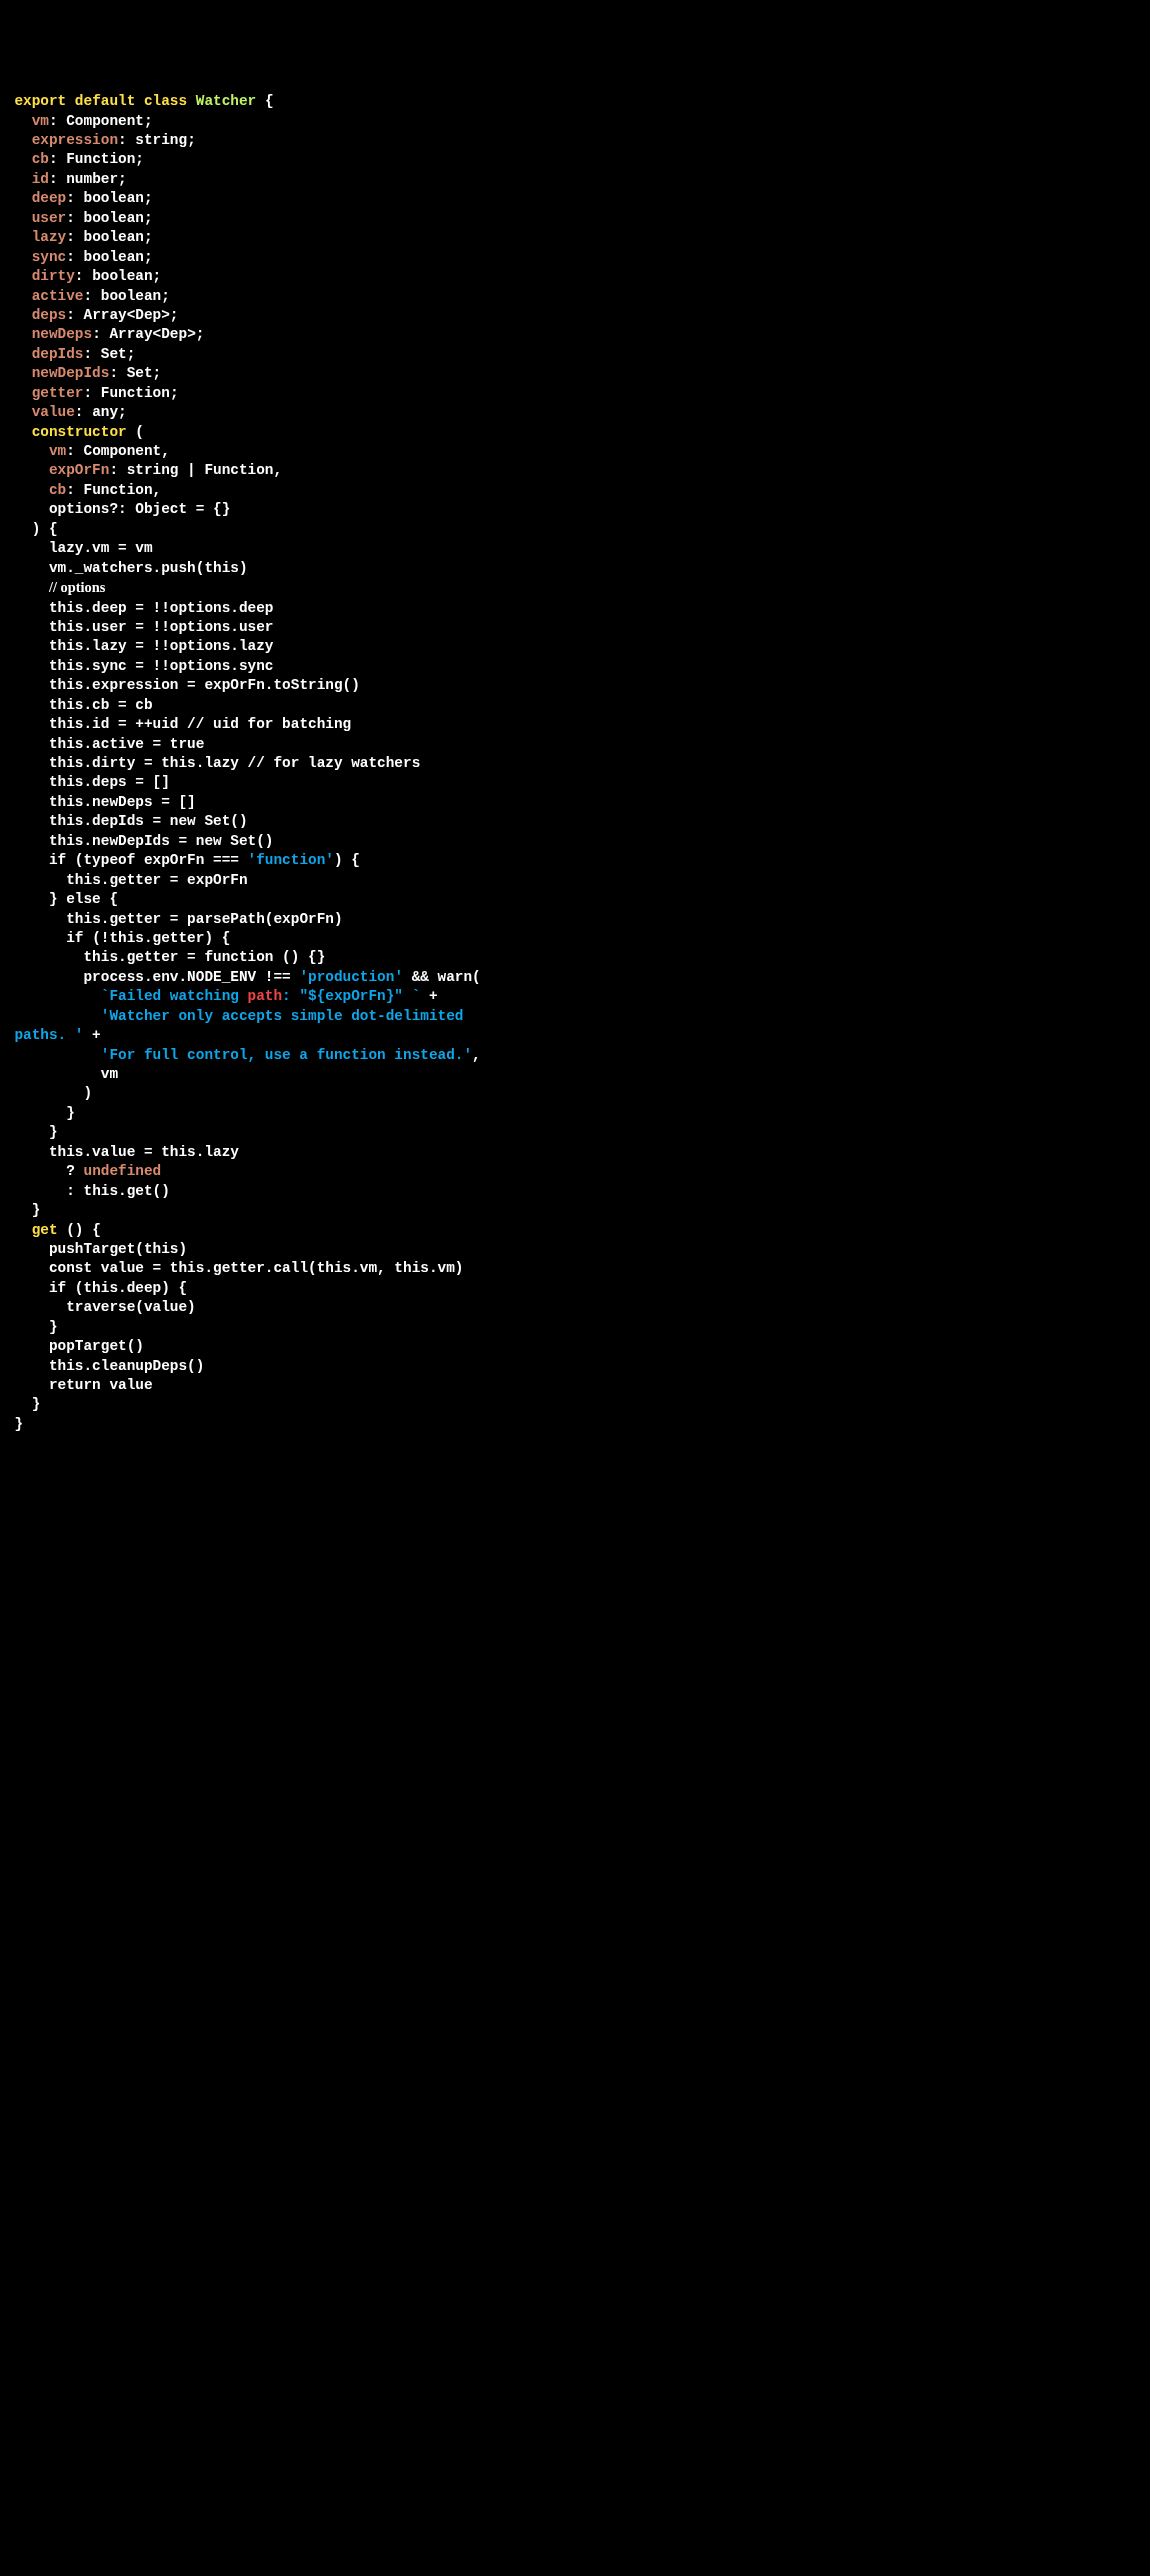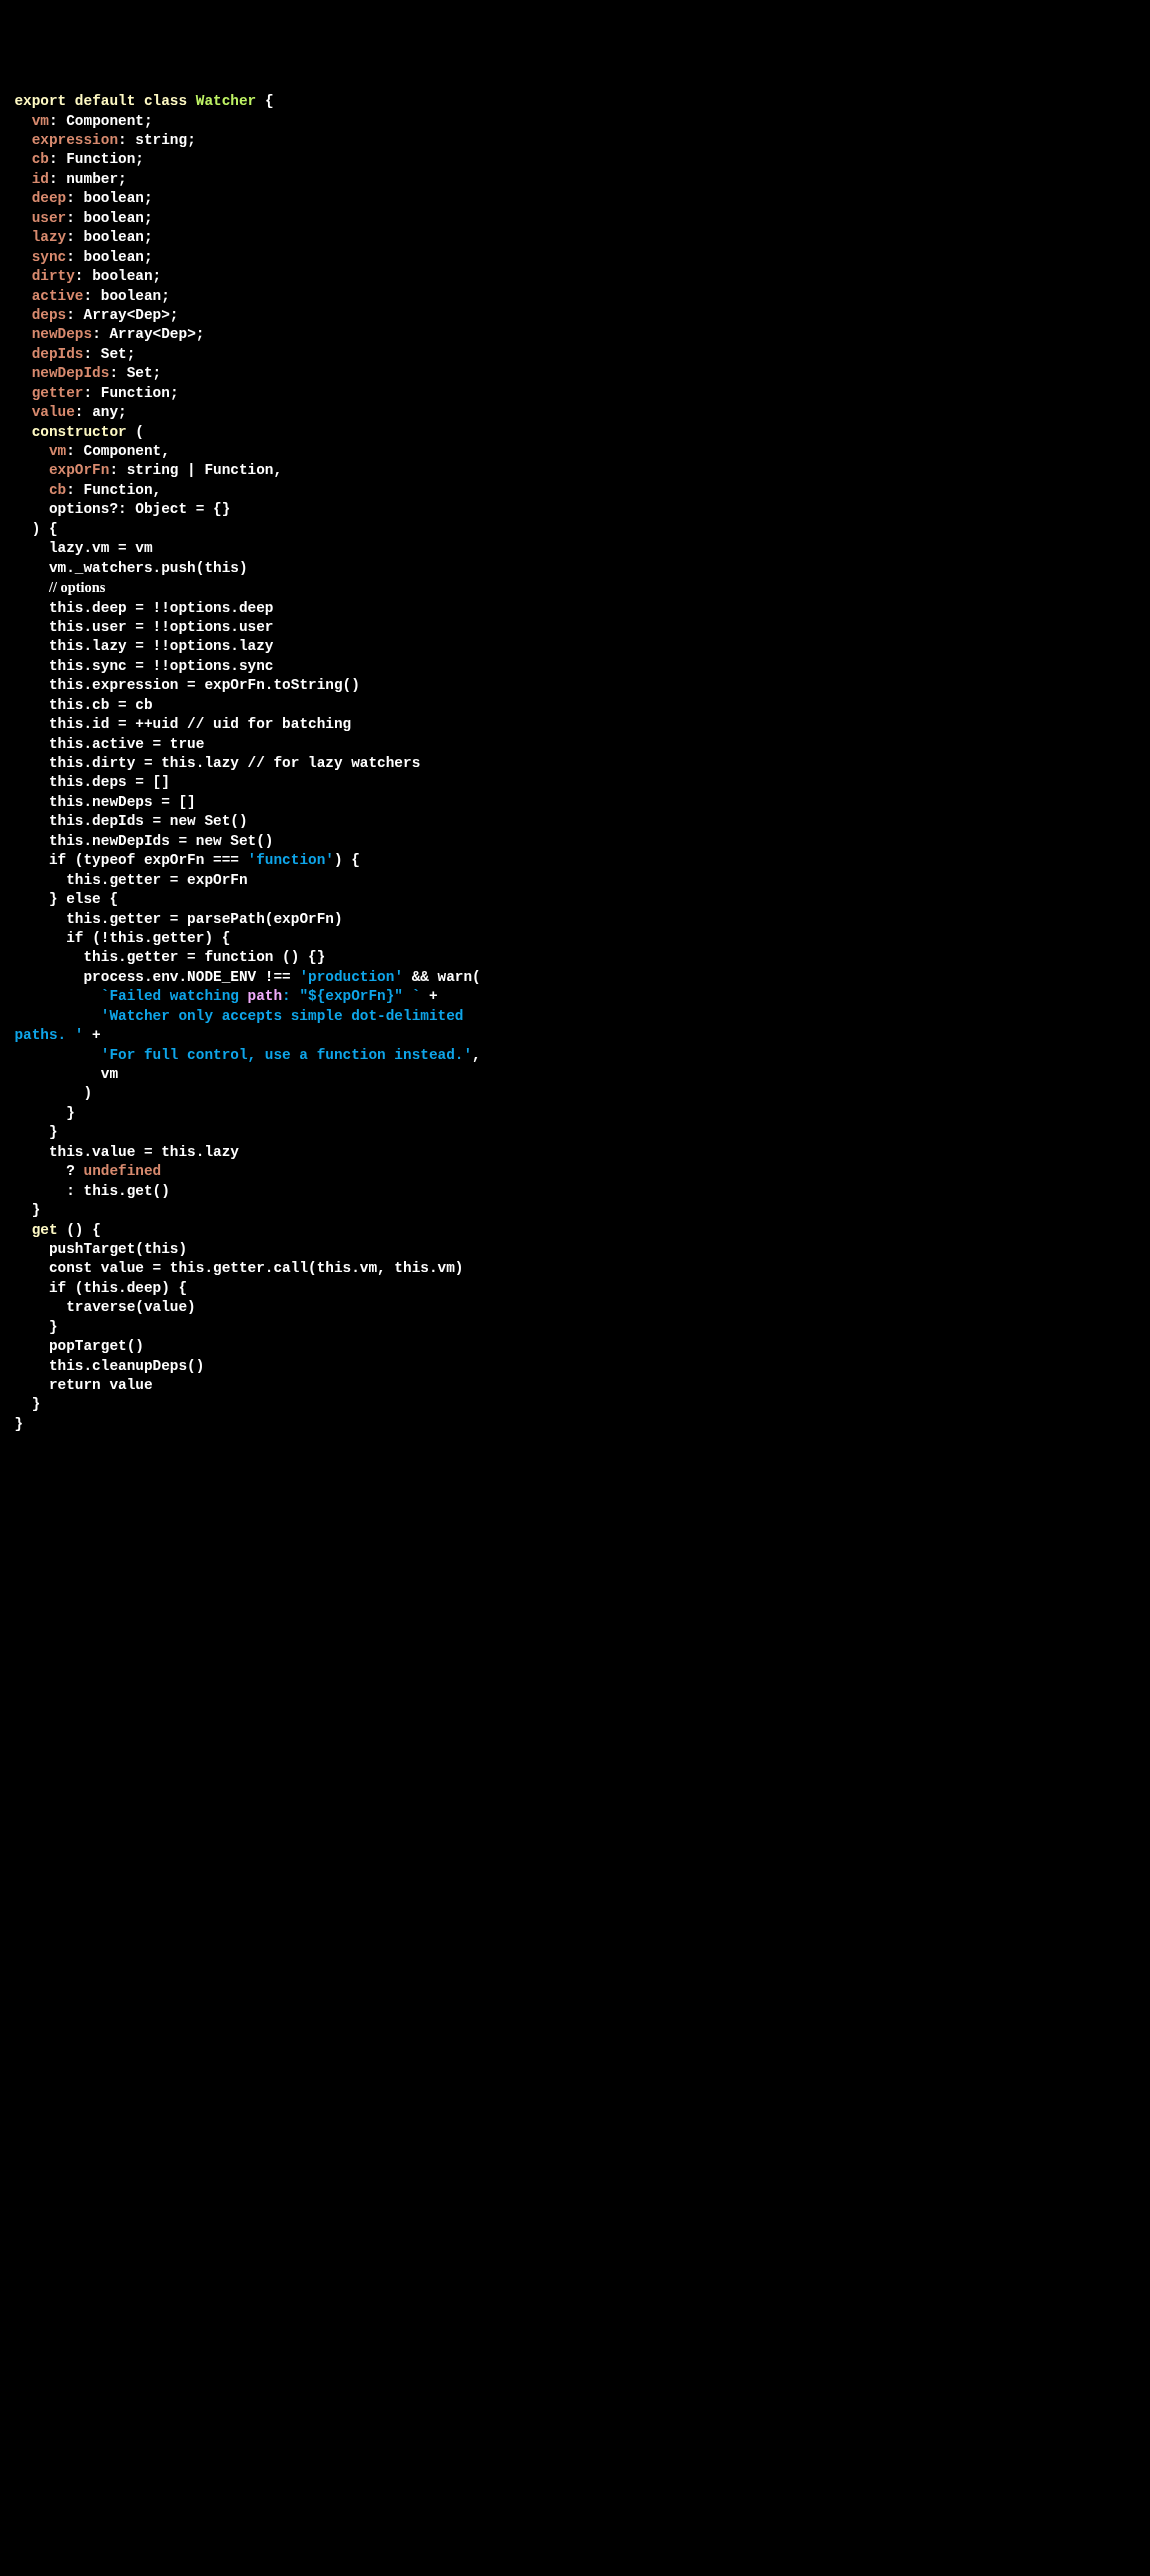--- a/index.html
+++ b/index.html
@@ -9,28 +9,28 @@
     font-family: "Courier New", Courier, monospace;
     font-size: 14.4px;
     font-weight: bold;
     line-height: 1.35;
     color: #ffffff;
     white-space: pre;
   }
   .code-container {
     display: block;
   }
-  .c-kw { color: #fef9c3; }          
+  .c-kw { color: #fde047; }          
   .c-cls { color: #bef264; }         
   .c-prop { color: #d88a6e; }        
   .c-type { color: #ffffff; }        
   .c-punc { color: #ffffff; }        
   .c-str { color: #0ea5e9; }         
   .c-tmpl { color: #0ea5e9; }        
-  .c-path { color: #f0abfc; }        
+  .c-path { color: #ef4444; }        
   .c-undef { color: #d88a6e; }       
   .c-comment { color: #ffffff; font-family: Liberation Serif, serif; }     
 </style>
 </head>
 <body>
 
 
 
 <div class="code-container"><span class="c-kw">export</span> <span class="c-kw">default</span> <span class="c-kw">class</span> <span class="c-cls">Watcher</span> <span class="c-punc">{</span>
   <span class="c-prop">vm</span><span class="c-punc">: </span><span class="c-type">Component</span><span class="c-punc">;</span>

